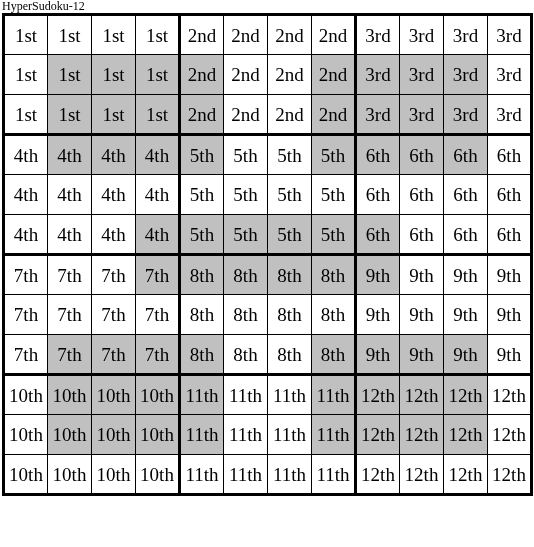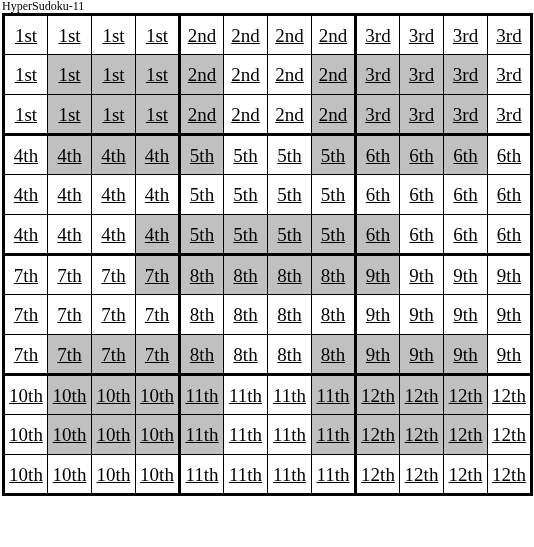--- a/index.html
+++ b/index.html
@@ -17,21 +17,20 @@
     font-family: "Liberation Serif", "DejaVu Serif", serif;
     font-size: 12px;
     line-height: 13px;
     color: #000000;
     padding: 0 0 0 2px;
     height: 13px;
     white-space: nowrap;
   }
   #grid-wrap {
     padding: 0 0 0 2px;
-    text-decoration: underline;
   }
   table#grid {
     border-collapse: collapse;
     table-layout: fixed;
     width: 530px;
     background: #ffffff;
   }
   table#grid td {
     width: 44px;
     height: 40px;
@@ -59,21 +58,21 @@
   table#grid td:first-child { border-left-width: 3px; }
   table#grid td:last-child { border-right-width: 3px; }
   
   table#grid tr.band-end td { border-bottom-width: 3px; }
   
   table#grid td.stack-end { border-right-width: 3px; }
 </style>
 </head>
 <body>
 
-<div id="title">HyperSudoku-11</div>
+<div id="title">HyperSudoku-12</div>
 
 <div id="grid-wrap">
   <table id="grid">
     <tbody>
         <tr>
           <td>1st</td>
           <td>1st</td>
           <td>1st</td>
           <td class="stack-end">1st</td>
           <td>2nd</td>

